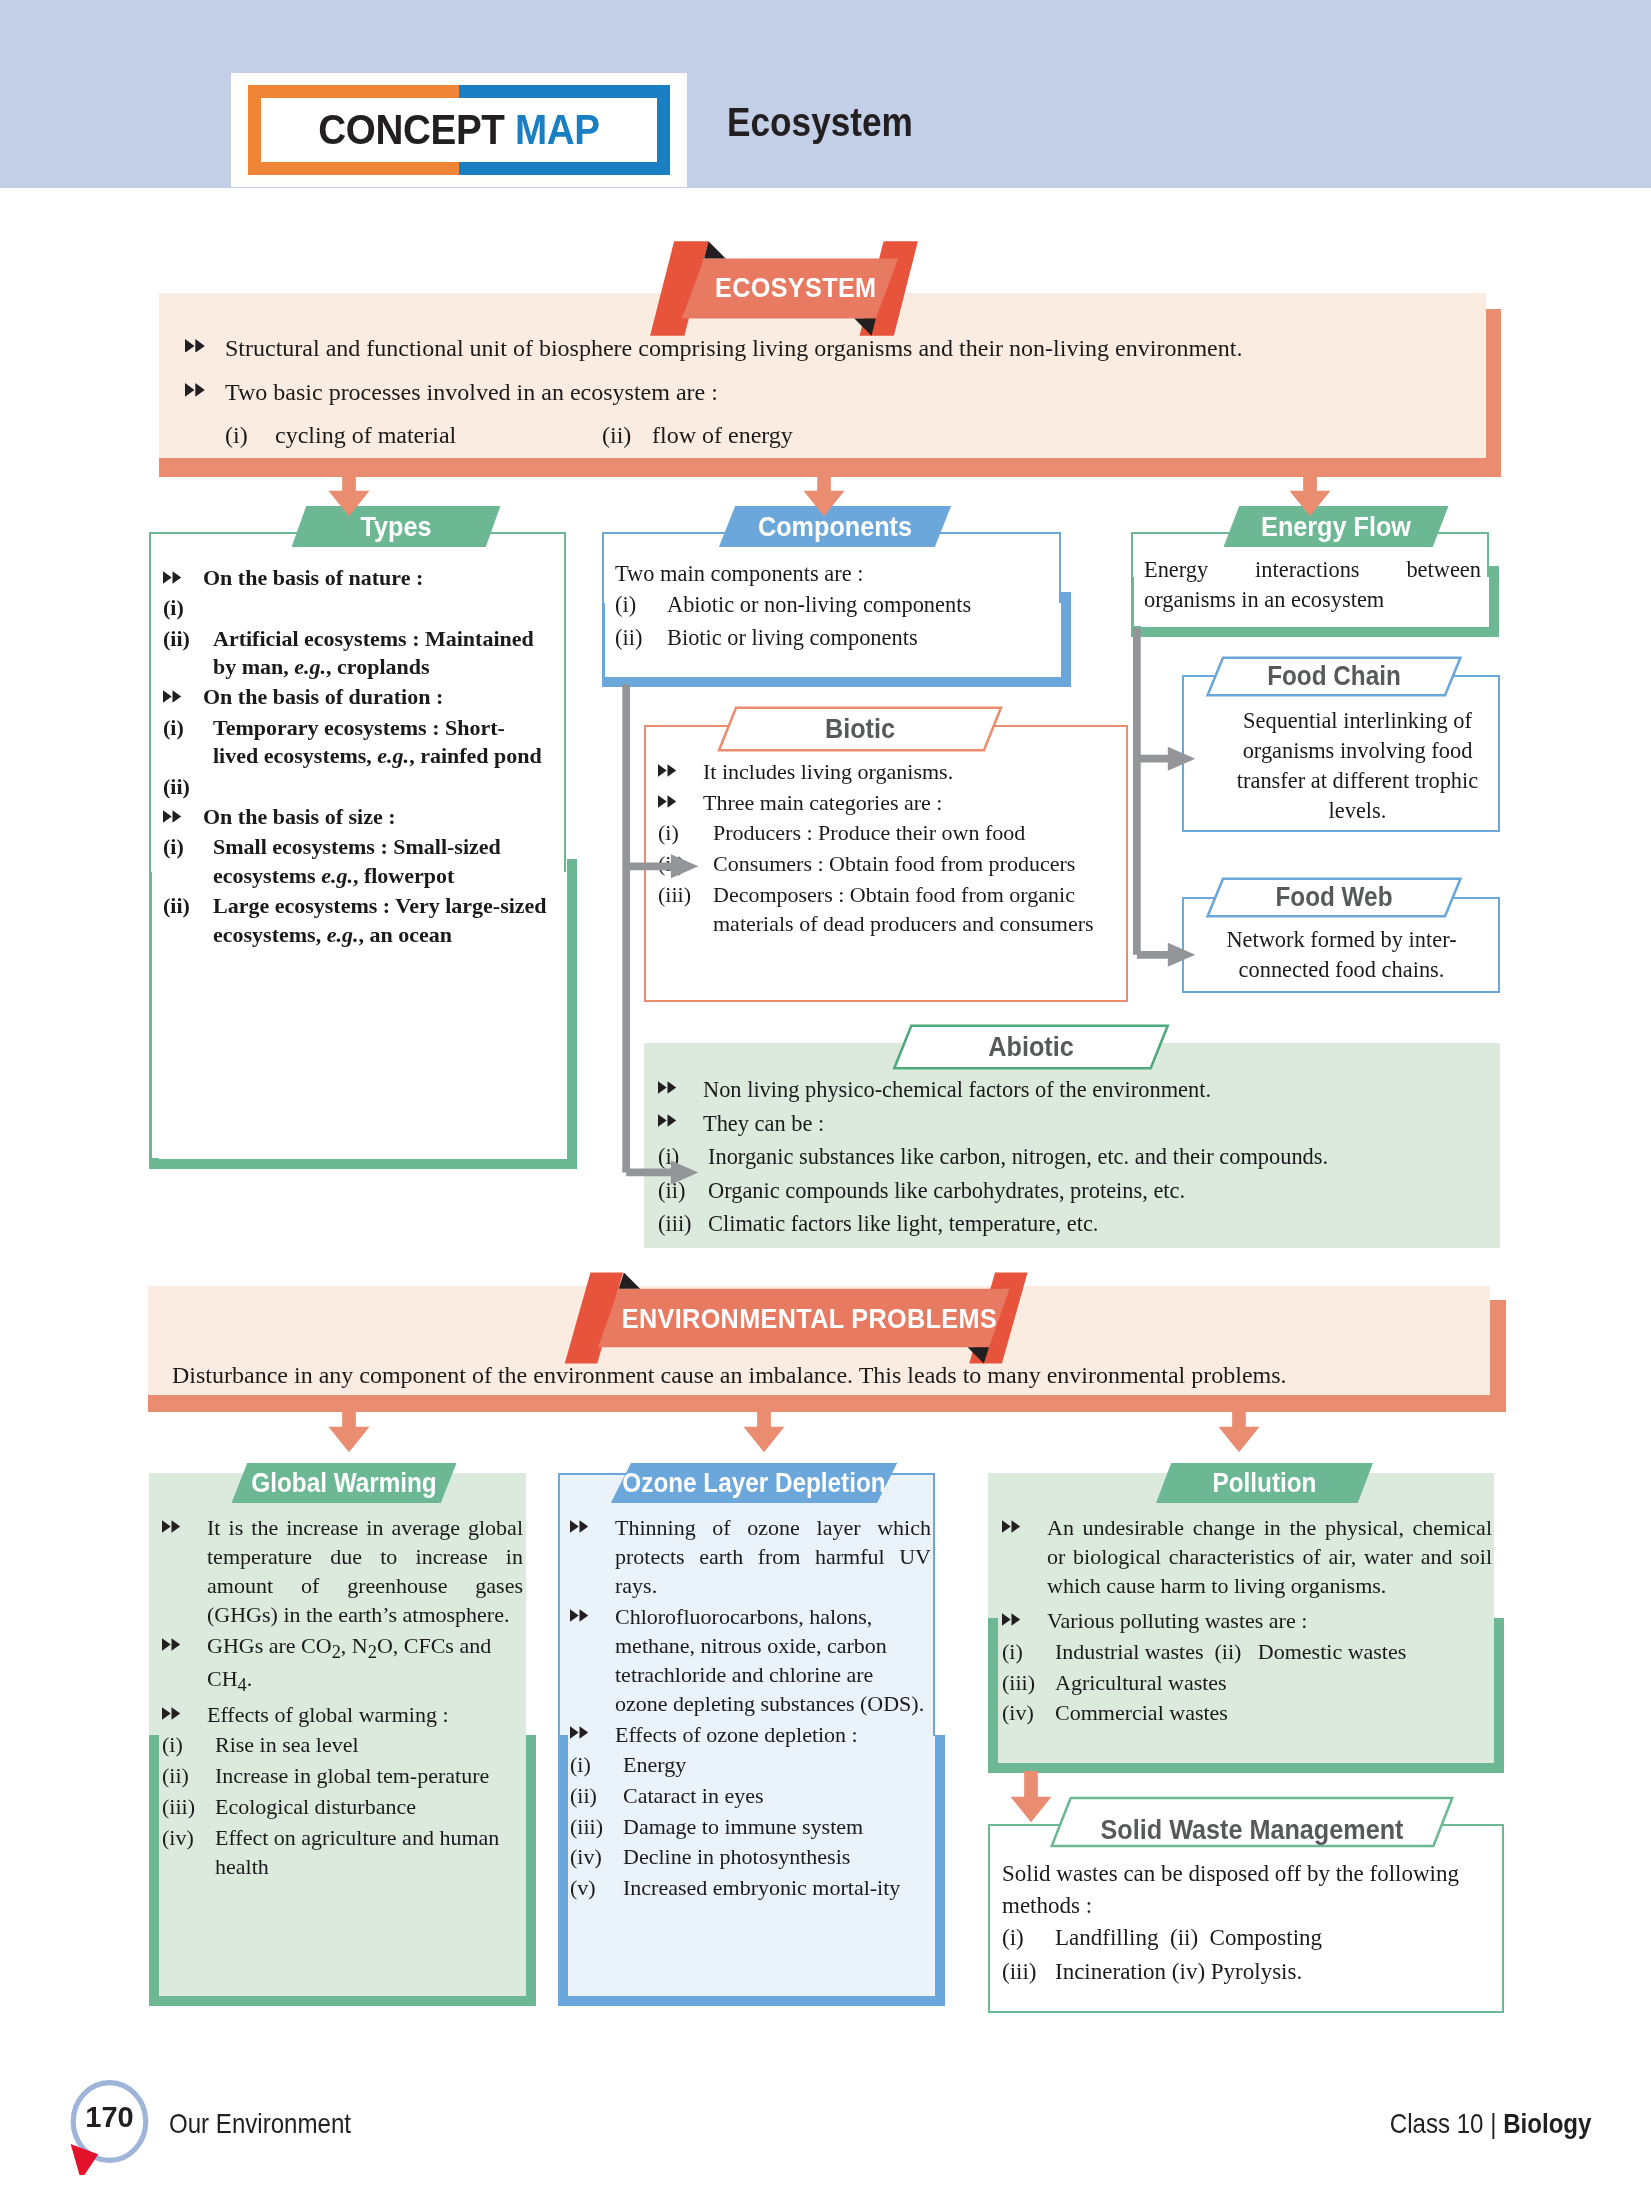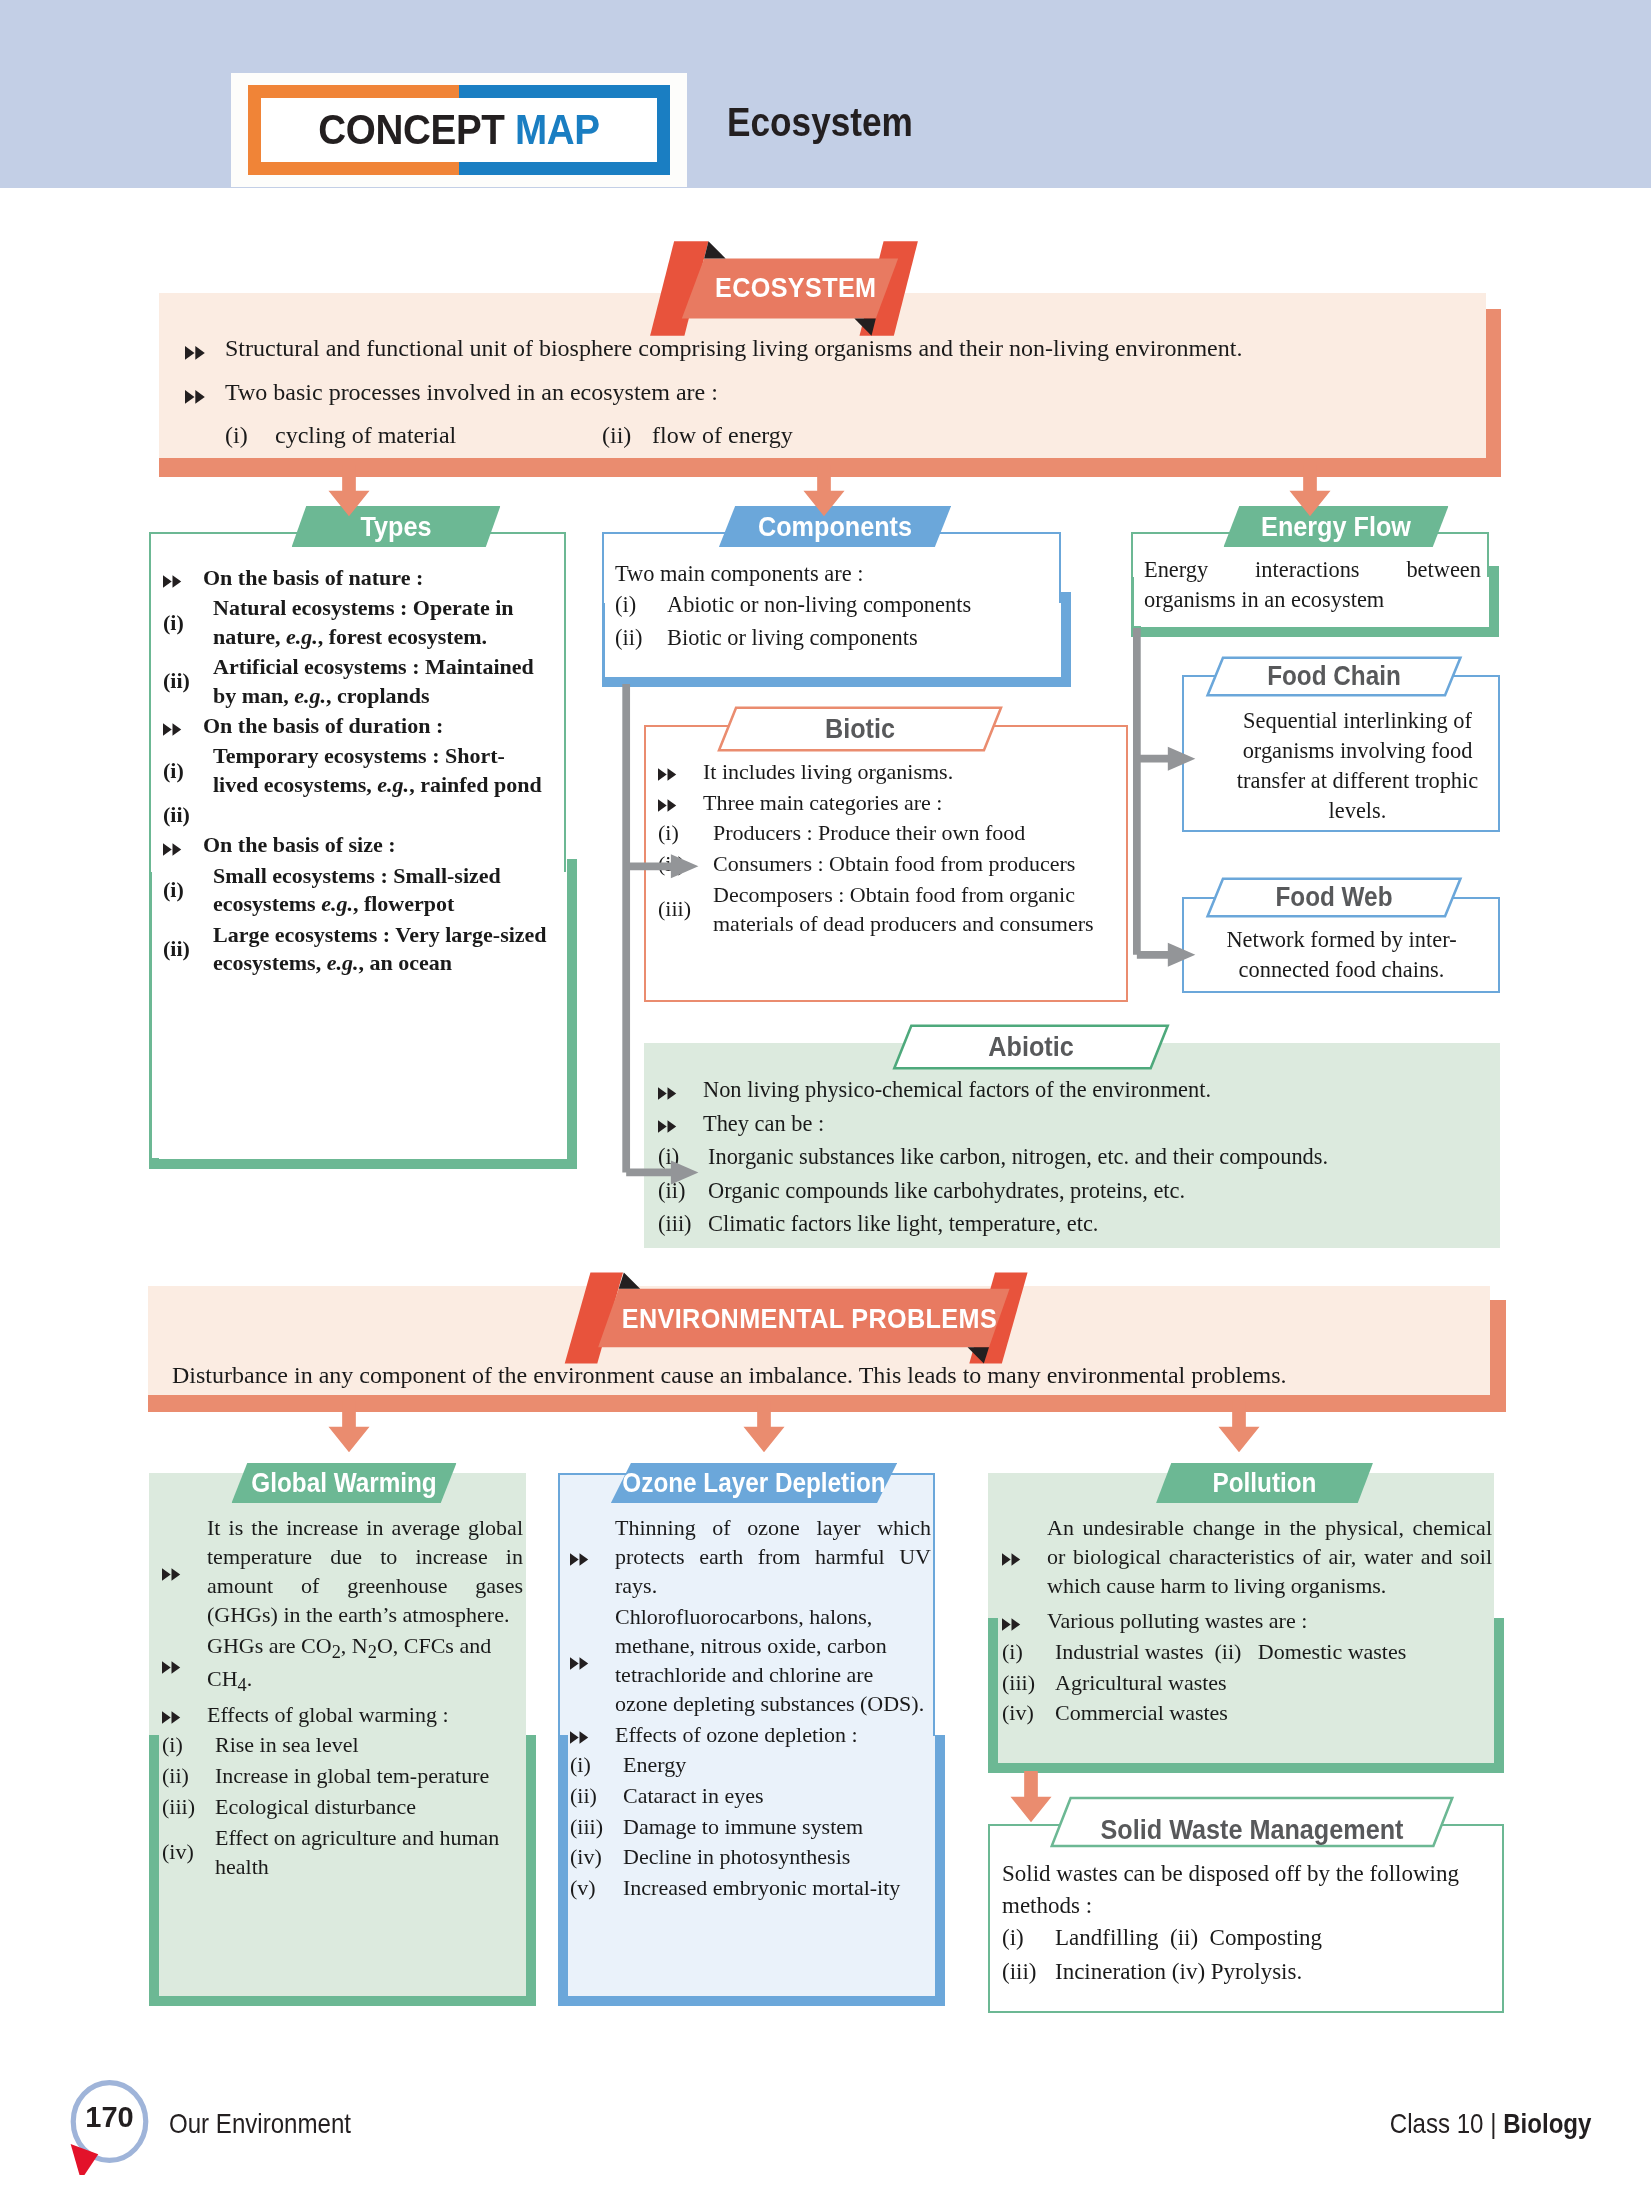--- a/index.html
+++ b/index.html
@@ -78,21 +78,21 @@
     display:flex; align-items:center; justify-content:center;
     font-family:"Liberation Sans", sans-serif; font-weight:bold;
     color:#58595b; transform:scaleX(0.9);
   }
   .body-txt{
     font-family:"Liberation Serif", serif;
     color:#1a1a1a;
   }
 
   
-  .row{ display:flex; align-items:center; }
+  .row{ display:flex; align-items:flex-start; }
   .mark{ flex:0 0 auto; font-size:0; line-height:0; }
   .mark svg{ display:block; }
   .num{ flex:0 0 auto; }
   .txt{ flex:1 1 auto; }
 
   
   .ribbon{
     position:absolute; z-index:8;
   }
 
@@ -211,21 +211,20 @@
         <span class="mark" style="width:40px;padding-top:6.9px;">
           <svg width="20.6" height="13" viewBox="0 0 26 16">
             <polygon points="0,0 11,8 0,16" fill="#231f20"></polygon>
             <polygon points="12,0 23,8 12,16" fill="#231f20"></polygon>
           </svg>
         </span>
         <span class="txt" style="">On the basis of nature :</span>
       </div>
       <div class="row" style="margin-bottom:1.7px;">
         <span class="num" style="width:50px;">(i)</span>
-        <span class="txt" style="">Natural ecosystems : Operate in nature, <i>e.g.</i>, forest ecosystem.</span>
       </div>
       <div class="row" style="margin-bottom:1.7px;">
         <span class="num" style="width:50px;">(ii)</span>
         <span class="txt" style="">Artificial ecosystems : Maintained by man, <i>e.g.</i>, croplands</span>
       </div>
       <div class="row" style="margin-bottom:1.7px;">
         <span class="mark" style="width:40px;padding-top:6.9px;">
           <svg width="20.6" height="13" viewBox="0 0 26 16">
             <polygon points="0,0 11,8 0,16" fill="#231f20"></polygon>
             <polygon points="12,0 23,8 12,16" fill="#231f20"></polygon>

